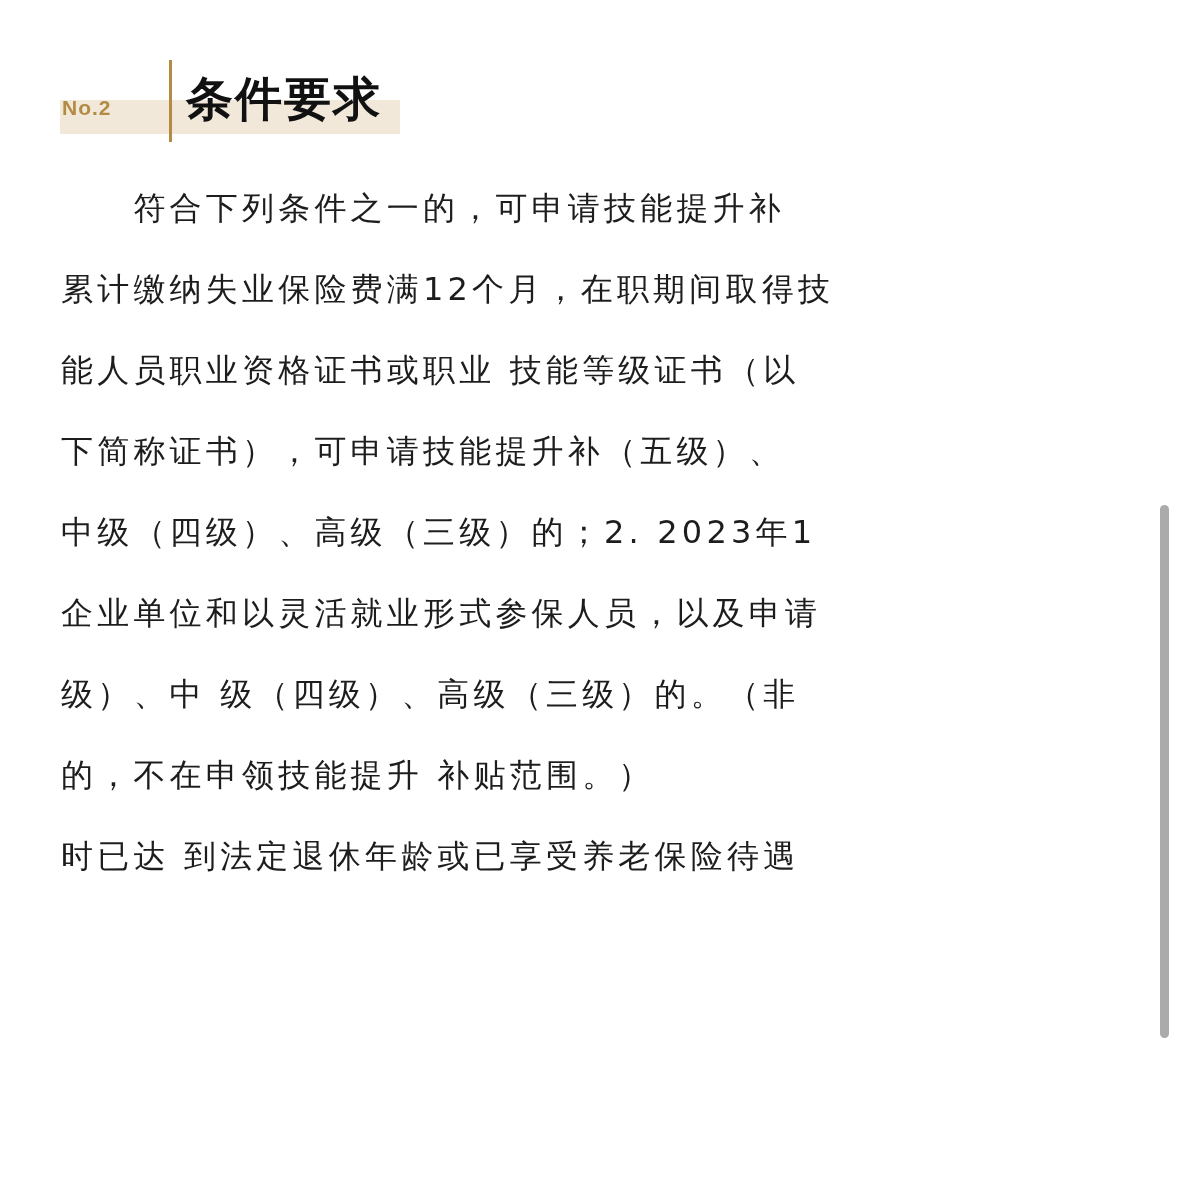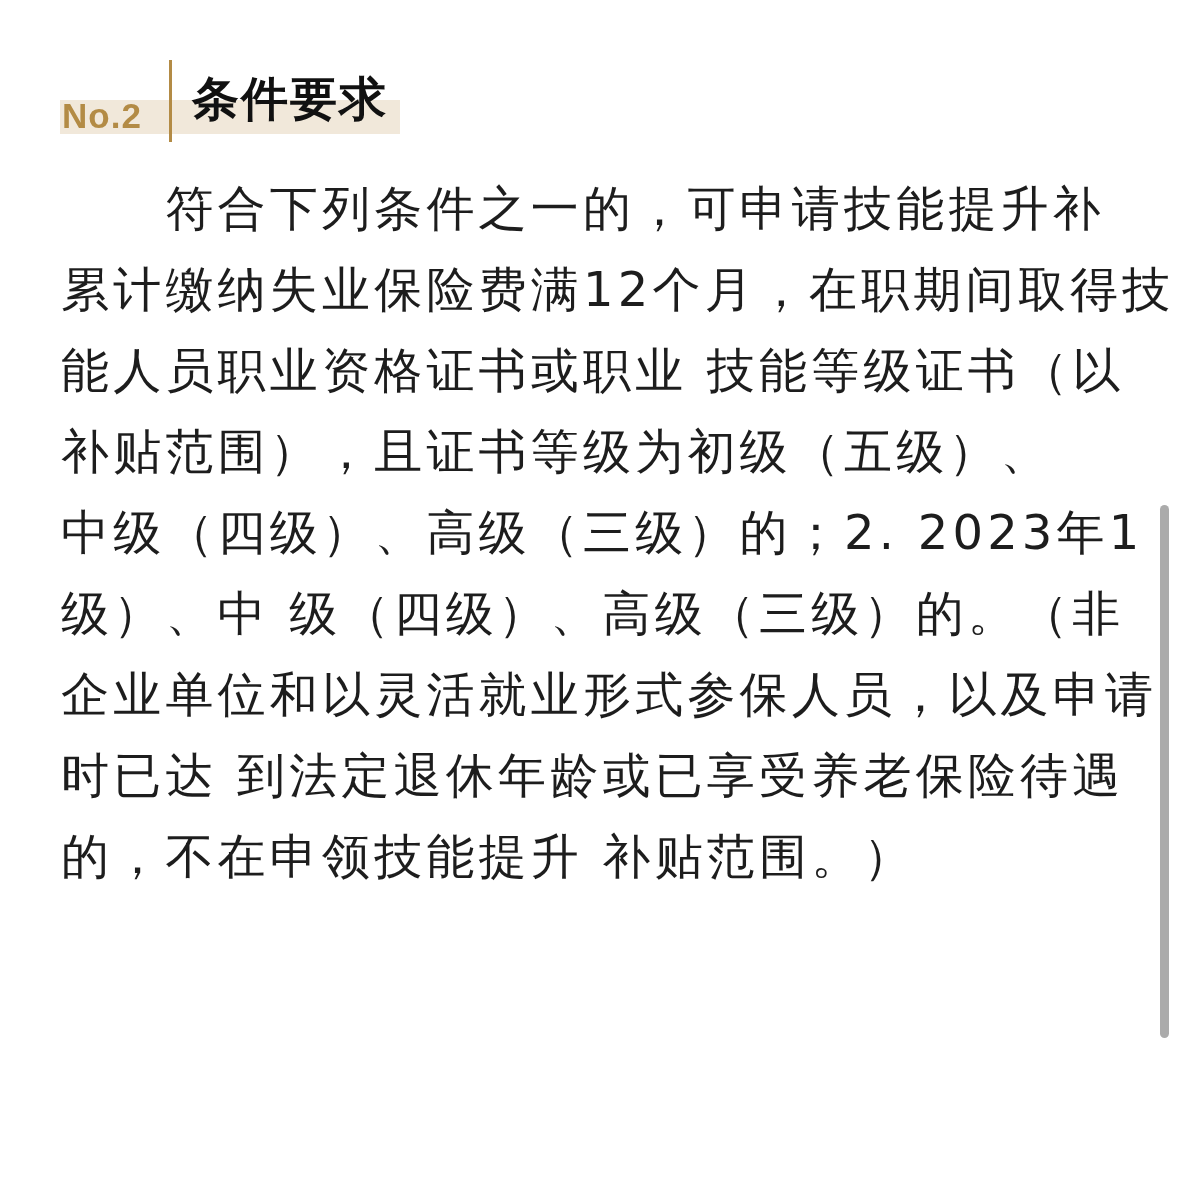--- a/index.html
+++ b/index.html
@@ -29,51 +29,50 @@
     width: 340px;
     height: 34px;
     background: #f1e8da;
   }
   .header-num {
     position: absolute;
     left: 2px;
     top: 38px;
     font-family: "Liberation Sans", "DejaVu Sans", sans-serif;
     font-weight: bold;
-    font-size: 35px;
+    font-size: 21px;
     letter-spacing: 1px;
     color: #b38b45;
   }
   .header-divider {
     position: absolute;
     left: 109px;
     top: 2px;
     width: 3px;
     height: 82px;
     background: #b38b45;
   }
   .header-title {
     position: absolute;
     left: 126px;
     top: 10px;
     font-size: 47px;
     font-weight: bold;
     letter-spacing: 2px;
     color: #111111;
-    margin-left: 6px;
   }
   .body-text {
     position: absolute;
     left: 61px;
     top: 176px;
     width: 1060px;
   }
   .line {
     height: 81px;
-    font-size: 48px;
+    font-size: 32px;
     line-height: 64px;
     letter-spacing: 4.2px;
     white-space: nowrap;
     color: #1d1d1d;
   }
   .scrollbar {
     position: absolute;
     left: 1160px;
     top: 505px;
     width: 9px;
@@ -89,21 +88,21 @@
   <div class="header-band"></div>
   <span class="header-num">No.2</span>
   <div class="header-divider"></div>
   <span class="header-title">条件要求</span>
 </div>
 
 <div class="body-text">
   <div class="line">　　符合下列条件之一的，可申请技能提升补</div>
   <div class="line">累计缴纳失业保险费满12个月，在职期间取得技</div>
   <div class="line">能人员职业资格证书或职业 技能等级证书（以</div>
-  <div class="line">补贴范围），且证书等级为初级（五级）、</div>
+  <div class="line">下简称证书），可申请技能提升补（五级）、</div>
   <div class="line">中级（四级）、高级（三级）的；2. 2023年1</div>
+  <div class="line">企业单位和以灵活就业形式参保人员，以及申请</div>
   <div class="line">级）、中 级（四级）、高级（三级）的。（非</div>
-  <div class="line">企业单位和以灵活就业形式参保人员，以及申请</div>
+  <div class="line">的，不在申领技能提升 补贴范围。）</div>
   <div class="line">时已达 到法定退休年龄或已享受养老保险待遇</div>
-  <div class="line">的，不在申领技能提升 补贴范围。）</div>
 </div>
 
 <div class="scrollbar"></div>
 
 </body></html>

